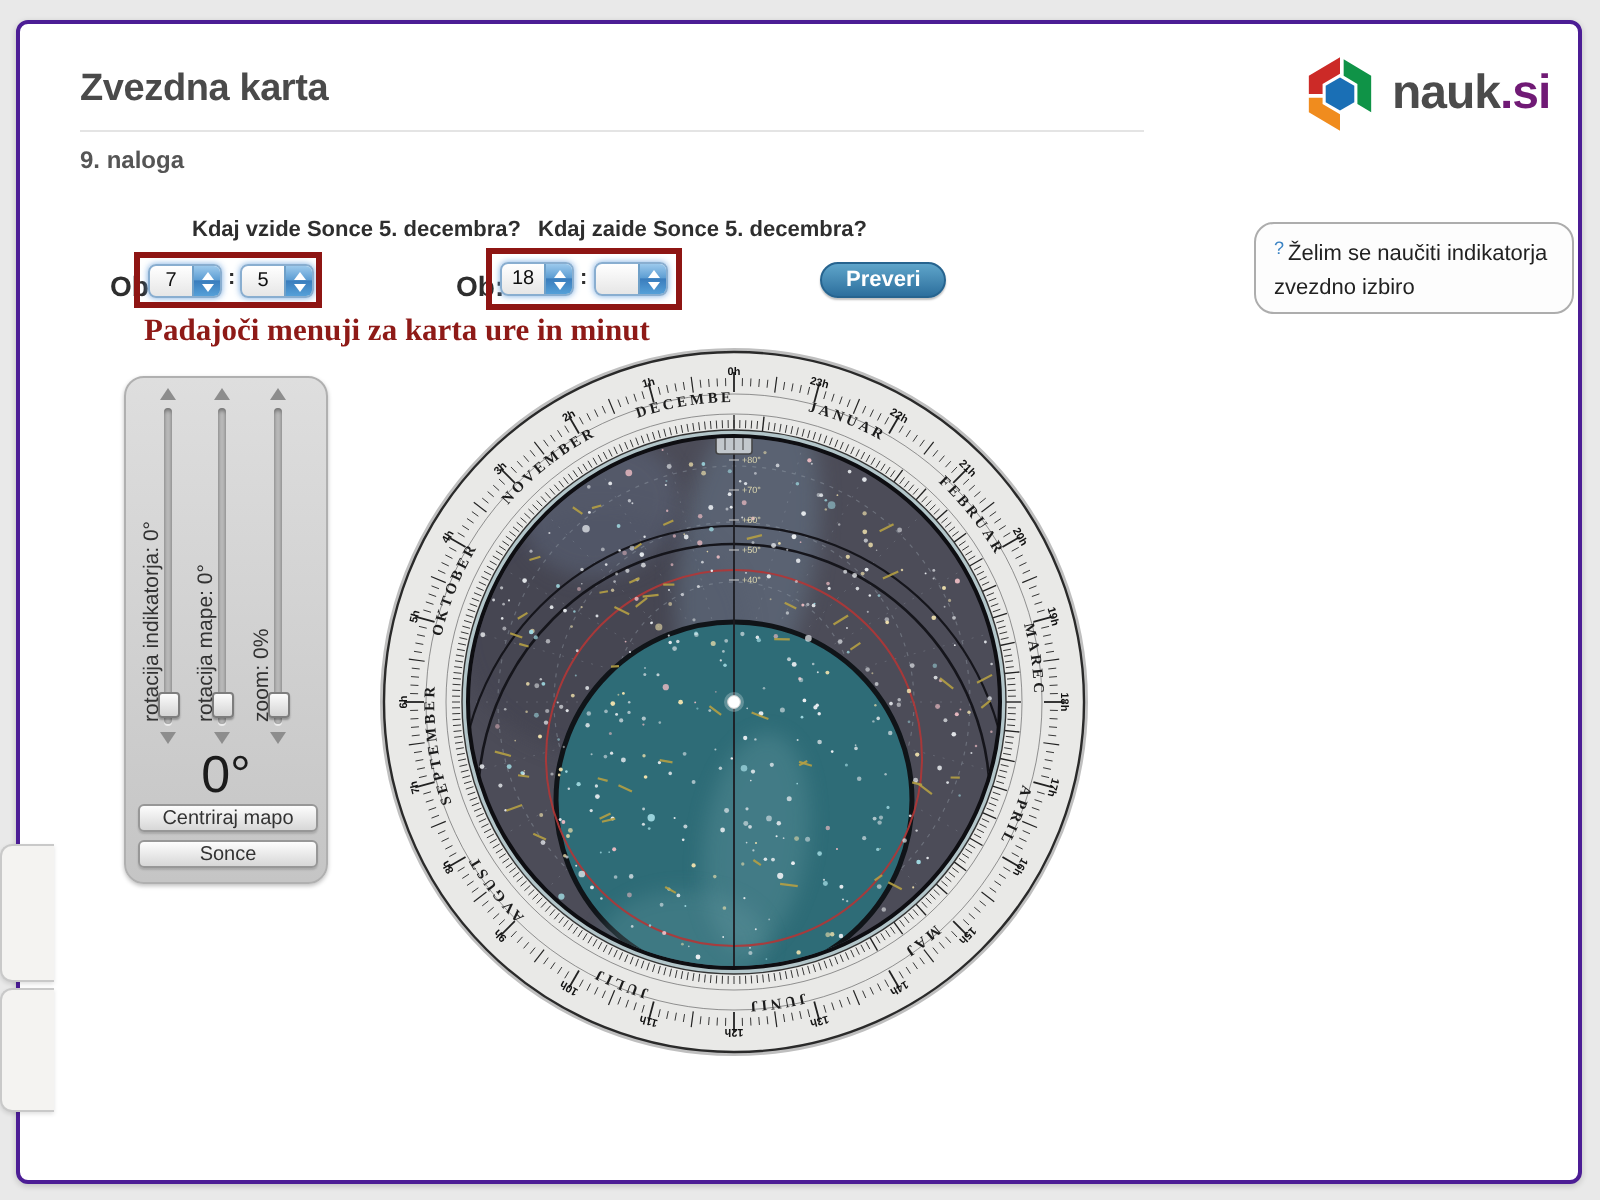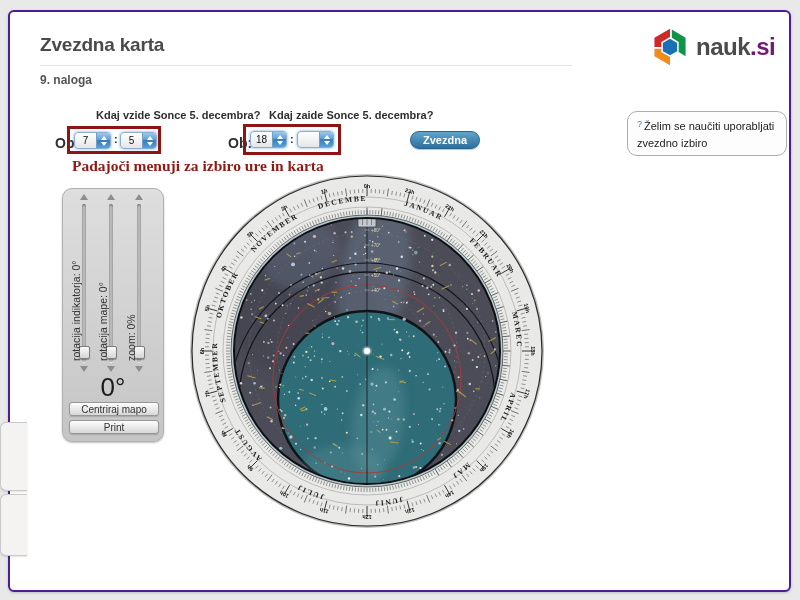--- a/index.html
+++ b/index.html
@@ -164,26 +164,26 @@
   </div>
   <div class="colon" style="left:280px">:</div>
   <div class="stepper" style="left:287px; top:119px">
     <span class="val"></span>
     <span class="btns">
         <i class="tri-up"></i>
         <i class="tri-down"></i>
       </span>
   </div>
 
-  <div class="annotation">Padajoči menuji za izbiro ure in karta</div>
-
-  <button class="check-btn">Zvezdna</button>
+  <div class="annotation">Padajoči menuji za karta ure in minut</div>
+
+  <button class="check-btn">Preveri</button>
 
   <div class="help-box">
-    <span class="qmark">?</span><span>Želim se naučiti uporabljati</span><br>
+    <span class="qmark">?</span><span>Želim se naučiti indikatorja</span><br>
     <span>zvezdno izbiro</span>
   </div>
 
   <div class="ctrl-panel">
     <i class="sl-up" style="left:17px"></i>
     <i class="sl-up" style="left:44px"></i>
     <i class="sl-up" style="left:72px"></i>
     <div class="sl-track" style="left:19px"></div>
     <div class="sl-track" style="left:46px"></div>
     <div class="sl-track" style="left:74px"></div>
@@ -191,21 +191,21 @@
     <div class="sl-handle" style="left:43px"></div>
     <div class="sl-handle" style="left:71px"></div>
     <i class="sl-down" style="left:17px"></i>
     <i class="sl-down" style="left:44px"></i>
     <i class="sl-down" style="left:72px"></i>
     <span class="sl-label" style="left:7px">rotacija indikatorja: 0°</span>
     <span class="sl-label" style="left:34px">rotacija mape: 0°</span>
     <span class="sl-label" style="left:62px">zoom: 0%</span>
     <div class="angle-display">0°</div>
     <button class="panel-btn" style="top:213px">Centriraj mapo</button>
-    <button class="panel-btn" style="top:231px">Print</button>
+    <button class="panel-btn" style="top:231px">Sonce</button>
   </div>
 
   <div class="plani-wrap">
     <svg id="plani" width="370" height="370" viewBox="0 0 370 370">
         <defs>
           <clipPath id="mapClip">
             <circle cx="185" cy="185" r="132"></circle>
           </clipPath>
           <filter id="blr" x="-50%" y="-50%" width="200%" height="200%">
             <feGaussianBlur stdDeviation="5"></feGaussianBlur>

